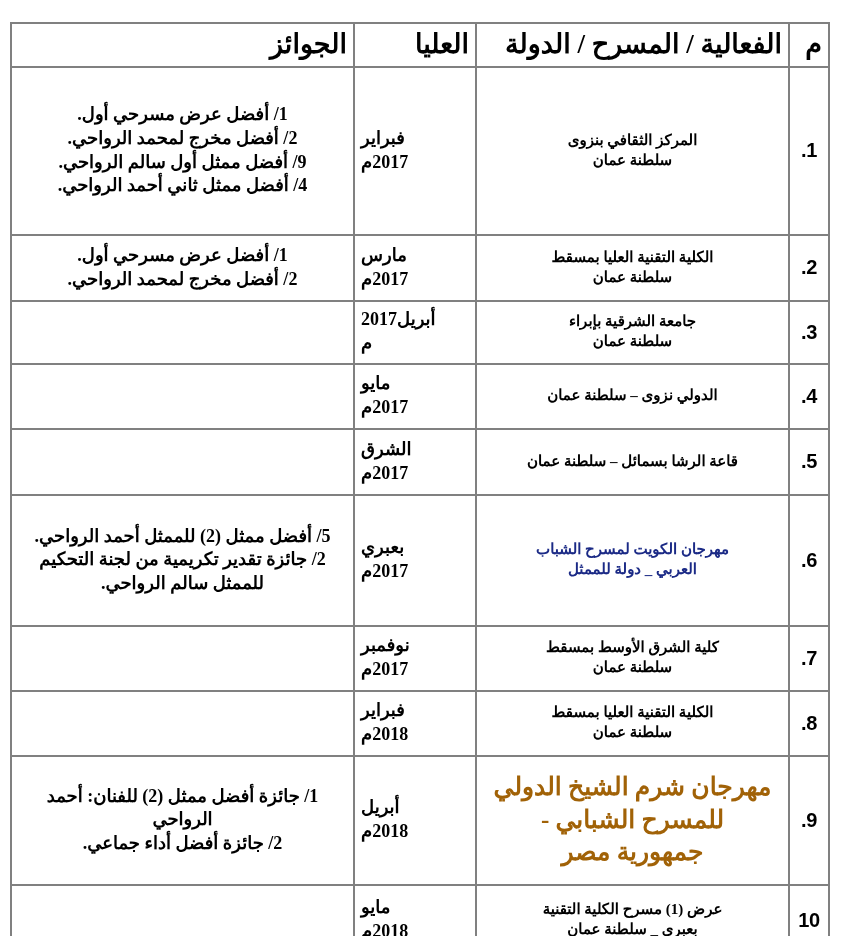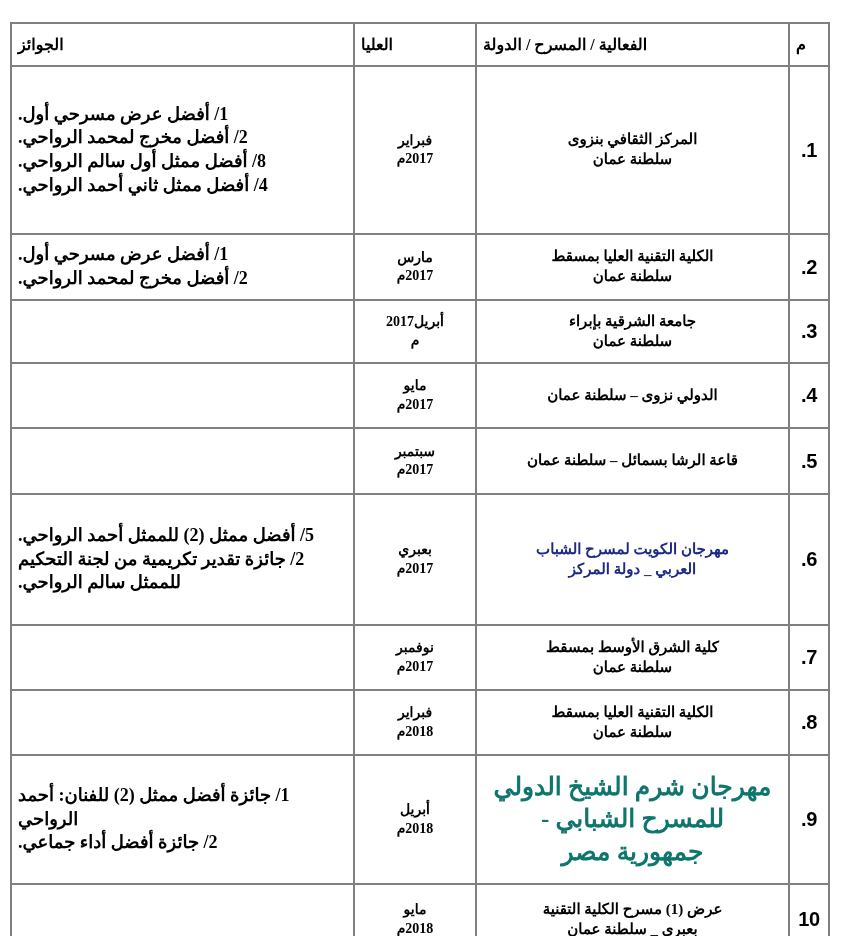--- a/index.html
+++ b/index.html
@@ -48,22 +48,22 @@
   }
 
   
   col.c-num    { width: 40px; }
   col.c-venue  { width: 313px; }
   col.c-date   { width: 122px; }
   col.c-awards { width: 343px; }
 
   
   thead th {
-    text-align: left;
-    font-size: 16px;
+    text-align: right;
+    font-size: 27px;
     height: 35px;
     padding-top: 1px;
     padding-bottom: 1px;
     white-space: nowrap;
   }
 
   
   td.num {
     text-align: center;
     font-size: 20px;
@@ -80,27 +80,27 @@
   }
   td.venue.highlight {
     color: #1b2a86;
   }
   td.venue.highlight.big {
     font-size: 25px;
     line-height: 1.3;
   }
 
   td.date {
+    text-align: left;
+    font-size: 18px;
+    line-height: 1.35;
+  }
+
+  td.awards {
     text-align: center;
-    font-size: 14px;
-    line-height: 1.35;
-  }
-
-  td.awards {
-    text-align: left;
     font-size: 18px;
     line-height: 1.42;
     padding-right: 10px;
     padding-left: 10px;
   }
 
   td.awards .aw-line { display: block; }
   td.venue .v-line  { display: block; }
   td.date  .d-line  { display: block; }
 
@@ -143,21 +143,21 @@
               <span class="v-line">المركز الثقافي بنزوى</span>
               <span class="v-line">سلطنة عمان</span>
             </td>
             <td class="date">
               <span class="d-line">فبراير</span>
               <span class="d-line">2017م</span>
             </td>
             <td class="awards">
               <span class="aw-line">1/ أفضل عرض مسرحي أول.</span>
               <span class="aw-line">2/ أفضل مخرج لمحمد الرواحي.</span>
-              <span class="aw-line">8/ أفضل ممثل أول سالم الرواحي.</span>
+              <span class="aw-line">9/ أفضل ممثل أول سالم الرواحي.</span>
               <span class="aw-line">4/ أفضل ممثل ثاني أحمد الرواحي.</span>
             </td>
           </tr>
           <tr class="r2">
             <td class="num">.2</td>
             <td class="venue">
               <span class="v-line">الكلية التقنية العليا بمسقط</span>
               <span class="v-line">سلطنة عمان</span>
             </td>
             <td class="date">
@@ -191,30 +191,30 @@
               <span class="d-line">2017م</span>
             </td>
             <td class="awards"></td>
           </tr>
           <tr class="r5">
             <td class="num">.5</td>
             <td class="venue">
               <span class="v-line">قاعة الرشا بسمائل – سلطنة عمان</span>
             </td>
             <td class="date">
-              <span class="d-line">سبتمبر</span>
+              <span class="d-line">الشرق</span>
               <span class="d-line">2017م</span>
             </td>
             <td class="awards"></td>
           </tr>
           <tr class="r6">
             <td class="num">.6</td>
             <td class="venue highlight" style="color: rgb(27, 42, 134);">
               <span class="v-line">مهرجان الكويت لمسرح الشباب</span>
-              <span class="v-line">العربي _ دولة المركز</span>
+              <span class="v-line">العربي _ دولة للممثل</span>
             </td>
             <td class="date">
               <span class="d-line">بعبري</span>
               <span class="d-line">2017م</span>
             </td>
             <td class="awards">
               <span class="aw-line">5/ أفضل ممثل (2) للممثل أحمد الرواحي.</span>
               <span class="aw-line">2/ جائزة تقدير تكريمية من لجنة التحكيم للممثل سالم الرواحي.</span>
             </td>
           </tr>
@@ -237,21 +237,21 @@
               <span class="v-line">سلطنة عمان</span>
             </td>
             <td class="date">
               <span class="d-line">فبراير</span>
               <span class="d-line">2018م</span>
             </td>
             <td class="awards"></td>
           </tr>
           <tr class="r9">
             <td class="num">.9</td>
-            <td class="venue highlight big" style="color: #0f766e;">
+            <td class="venue highlight big" style="color: #a16207;">
               <span class="v-line">مهرجان شرم الشيخ الدولي</span>
               <span class="v-line">للمسرح الشبابي -</span>
               <span class="v-line">جمهورية مصر</span>
             </td>
             <td class="date">
               <span class="d-line">أبريل</span>
               <span class="d-line">2018م</span>
             </td>
             <td class="awards">
               <span class="aw-line">1/ جائزة أفضل ممثل (2) للفنان: أحمد الرواحي</span>

